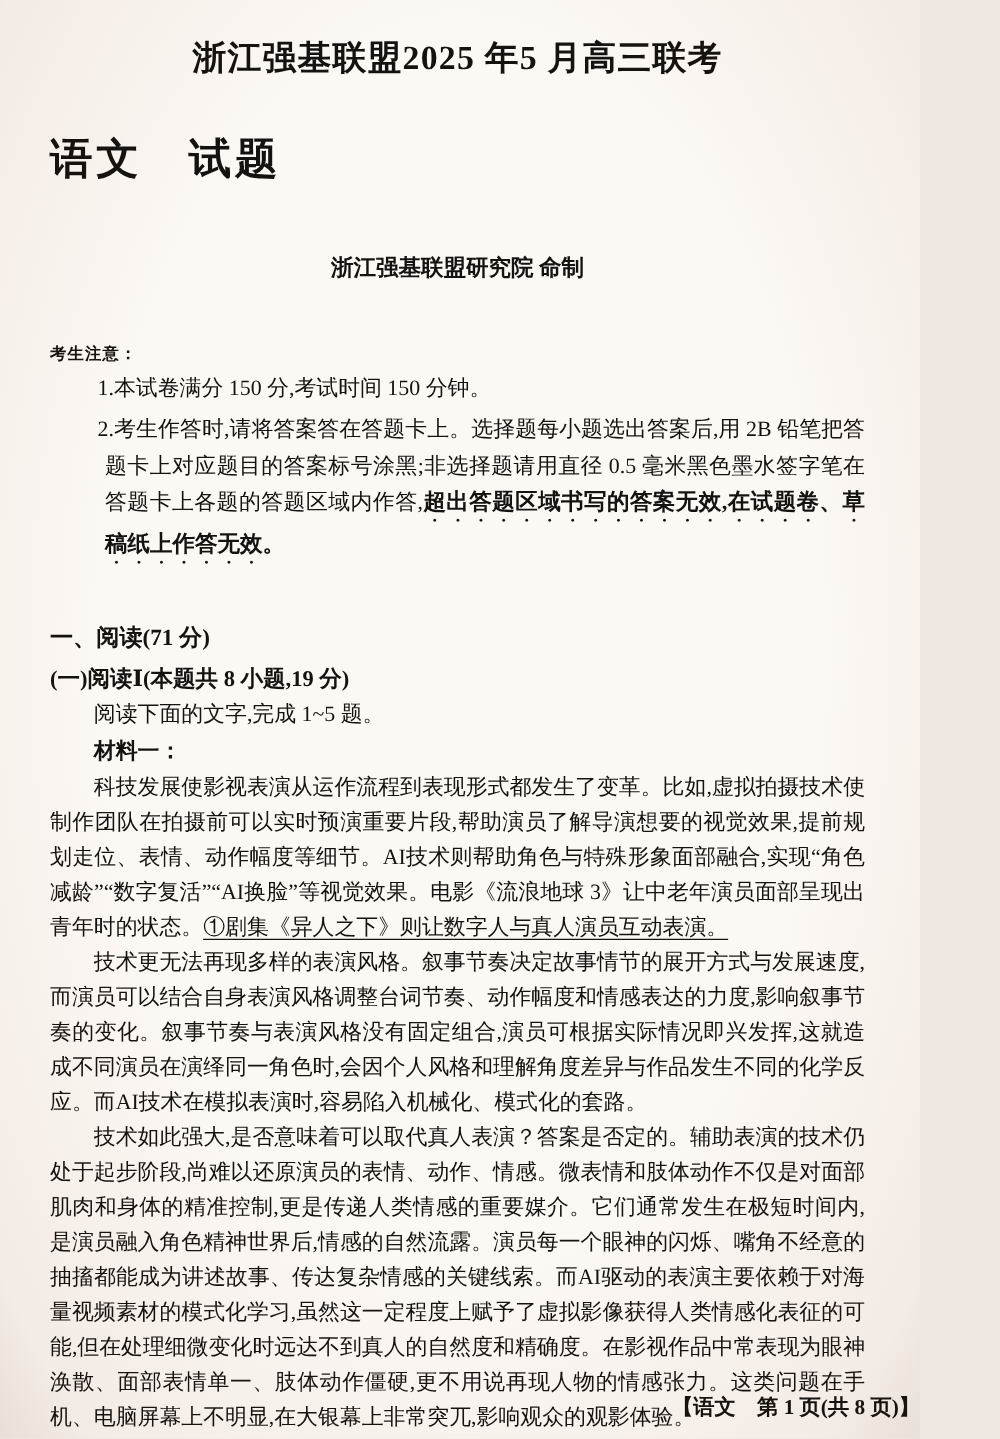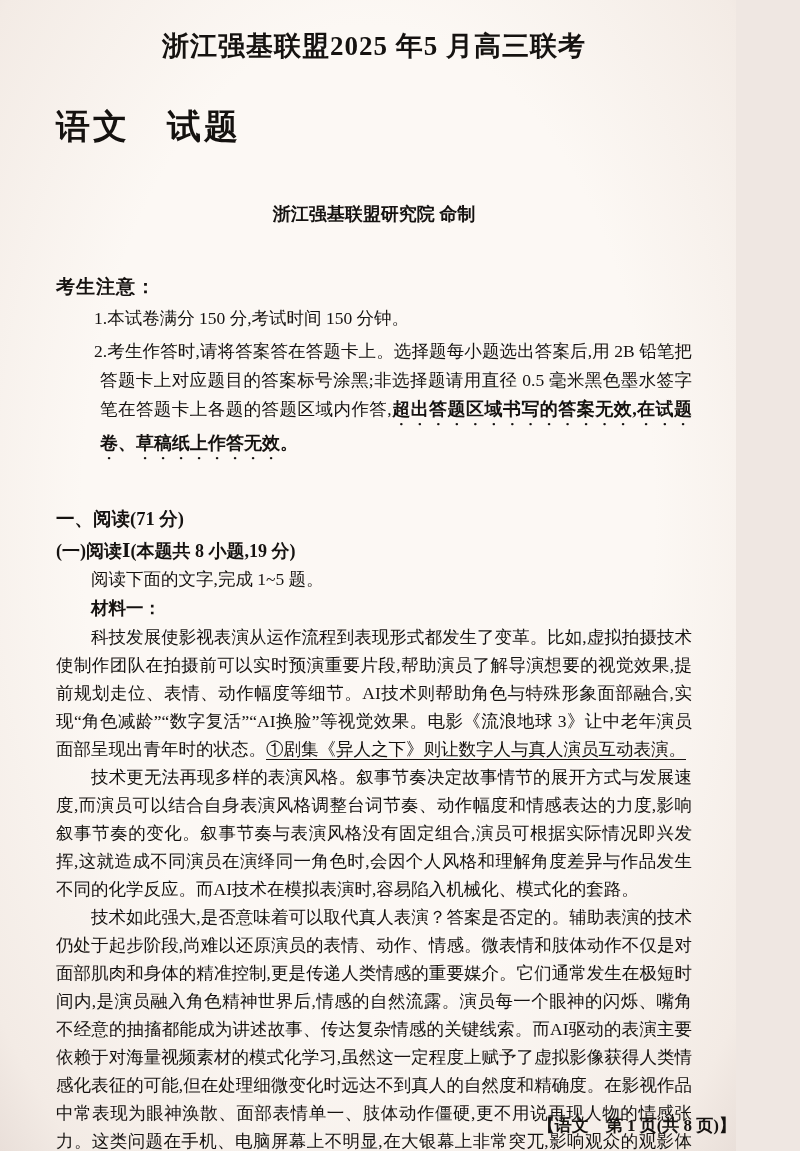--- a/index.html
+++ b/index.html
@@ -8,21 +8,21 @@
     height: 1151px;
     background: #efe7e2;
     font-family: "Liberation Serif", "DejaVu Serif", serif;
     color: #151210;
   }
   .page {
     position: relative;
     width: 736px;
     height: 1151px;
     box-sizing: border-box;
-    padding: 18px 44px 0 56px;
+    padding: 18px 44px 0 40px;
     overflow: hidden;
     background: radial-gradient(ellipse at 50% 45%, #fcf8f4 55%, #f3ebe5 90%, #e9dfd9 100%);
   }
   .exam-title {
     text-align: center;
     font-size: 27px;
     font-weight: bold;
     letter-spacing: 1px;
     margin-top: 10px;
   }
@@ -33,21 +33,21 @@
     letter-spacing: 3px;
     margin-top: 40px;
   }
   .issuer-line {
     text-align: center;
     font-size: 18px;
     font-weight: bold;
     margin-top: 52px;
   }
   .notice-heading {
-    font-size: 19px;
+    font-size: 13px;
     font-weight: bold;
     margin-top: 48px;
     letter-spacing: 1px;
   }
   .notice-item {
     font-size: 17.5px;
     line-height: 29px;
     text-align: justify;
     margin: 4px 0 0 44px;
     text-indent: -6px;

